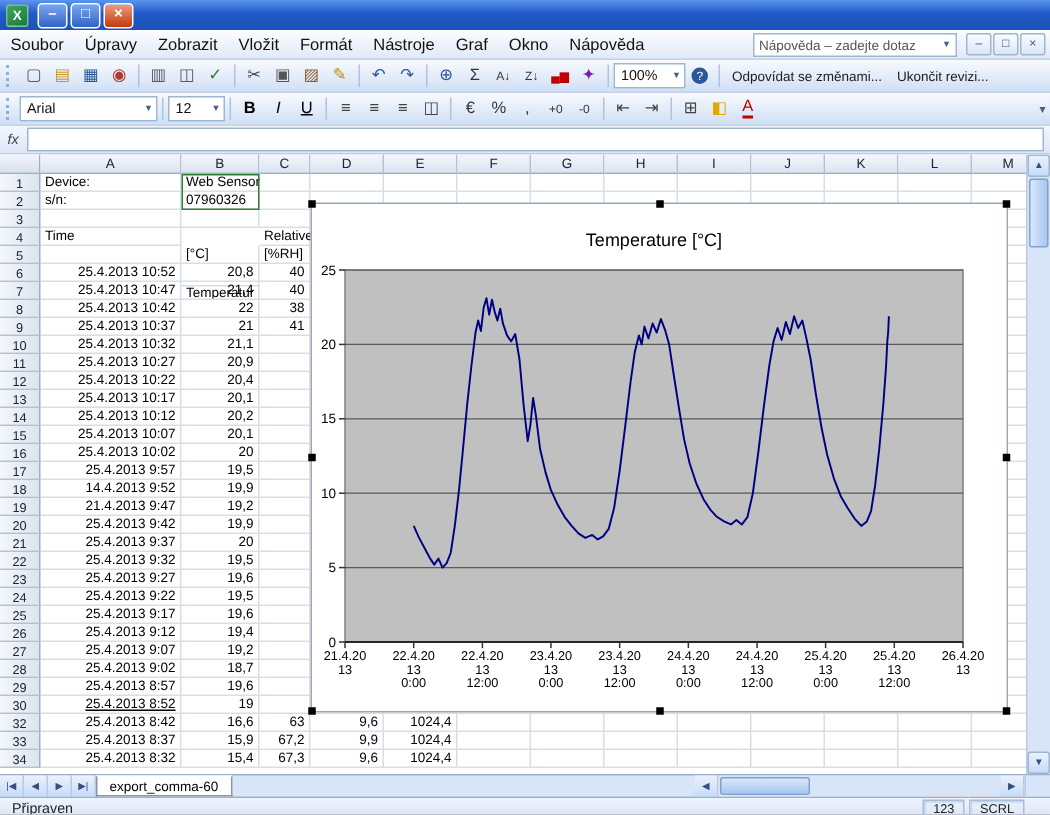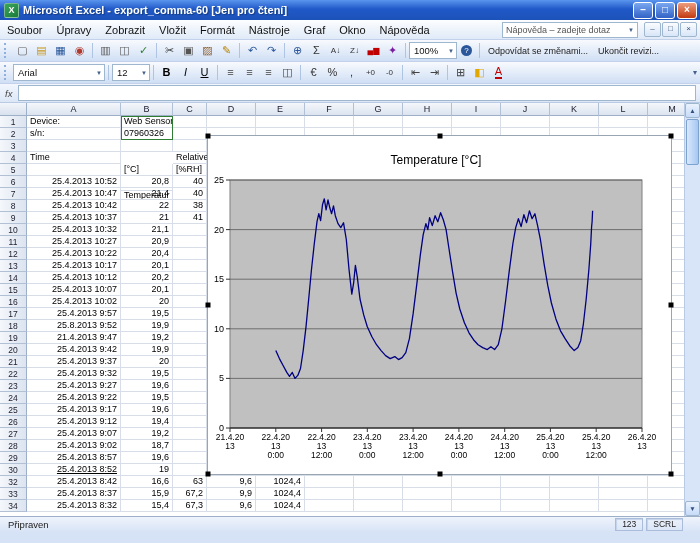--- a/index.html
+++ b/index.html
@@ -108,21 +108,20 @@
     margin-right:3px;height:11px;line-height:11px;font-size:8.5px;}
   .sb-end{width:14px;}
 </style>
 </head>
 <body>
 
 <div class="win">
 
   <div class="titlebar">
     <span class="app-icon">X</span>
-    <span class="title-text">Microsoft Excel - export_comma-60  [Jen pro čtení]</span>
     <span class="caps">
       <span class="cap">–</span>
       <span class="cap">□</span>
       <span class="cap close">×</span>
     </span>
   </div>
 
   <div class="menubar">
     <span id="menu-items" style="display:flex">
         <span class="menu-item">Soubor</span>
@@ -586,21 +585,21 @@
           <span class="cell num" style="width: 49px; flex-basis: 49px;"></span>
           <span class="cell num" style="width: 49px; flex-basis: 49px;"></span>
           <span class="cell num" style="width: 49px; flex-basis: 49px;"></span>
           <span class="cell num" style="width: 49px; flex-basis: 49px;"></span>
           <span class="cell num" style="width: 49px; flex-basis: 49px;"></span>
           <span class="cell num" style="width: 49px; flex-basis: 49px;"></span>
           <span class="cell num" style="width: 49px; flex-basis: 49px;"></span>
         </div>
         <div class="row">
           <span class="rowhdr">18</span>
-          <span class="cell num" style="width: 94px; flex-basis: 94px;">25.8.2013 9:52</span>
+          <span class="cell num" style="width: 94px; flex-basis: 94px;">14.4.2013 9:52</span>
           <span class="cell num" style="width: 52px; flex-basis: 52px;">19,9</span>
           <span class="cell num" style="width: 34px; flex-basis: 34px;"></span>
           <span class="cell num" style="width: 49px; flex-basis: 49px;"></span>
           <span class="cell num" style="width: 49px; flex-basis: 49px;"></span>
           <span class="cell num" style="width: 49px; flex-basis: 49px;"></span>
           <span class="cell num" style="width: 49px; flex-basis: 49px;"></span>
           <span class="cell num" style="width: 49px; flex-basis: 49px;"></span>
           <span class="cell num" style="width: 49px; flex-basis: 49px;"></span>
           <span class="cell num" style="width: 49px; flex-basis: 49px;"></span>
           <span class="cell num" style="width: 49px; flex-basis: 49px;"></span>
@@ -906,20 +905,36 @@
       </div>
 
     <div class="vscroll">
       <span class="sbtn">▲</span>
       <span class="vthumb"></span>
       <span class="vspacer"></span>
       <span class="sbtn">▼</span>
     </div>
   </div>
 
+  <div class="tabbar">
+    <span class="tnav">|◀</span>
+    <span class="tnav">◀</span>
+    <span class="tnav">▶</span>
+    <span class="tnav">▶|</span>
+    <span class="sheettab">export_comma-60</span>
+    <span class="tab-filler"></span>
+    <span class="hscroll">
+      <span class="tnav">◀</span>
+      <span class="htrack">
+        <span class="hthumb"></span>
+      </span>
+      <span class="tnav">▶</span>
+    </span>
+    <span class="corner-resize"></span>
+  </div>
 
   <div class="statusbar">
     <span class="sb-left">Připraven</span>
     <span class="sb-box">123</span>
     <span class="sb-box">SCRL</span>
     <span class="sb-end"></span>
   </div>
 </div>
 
 </body></html>

